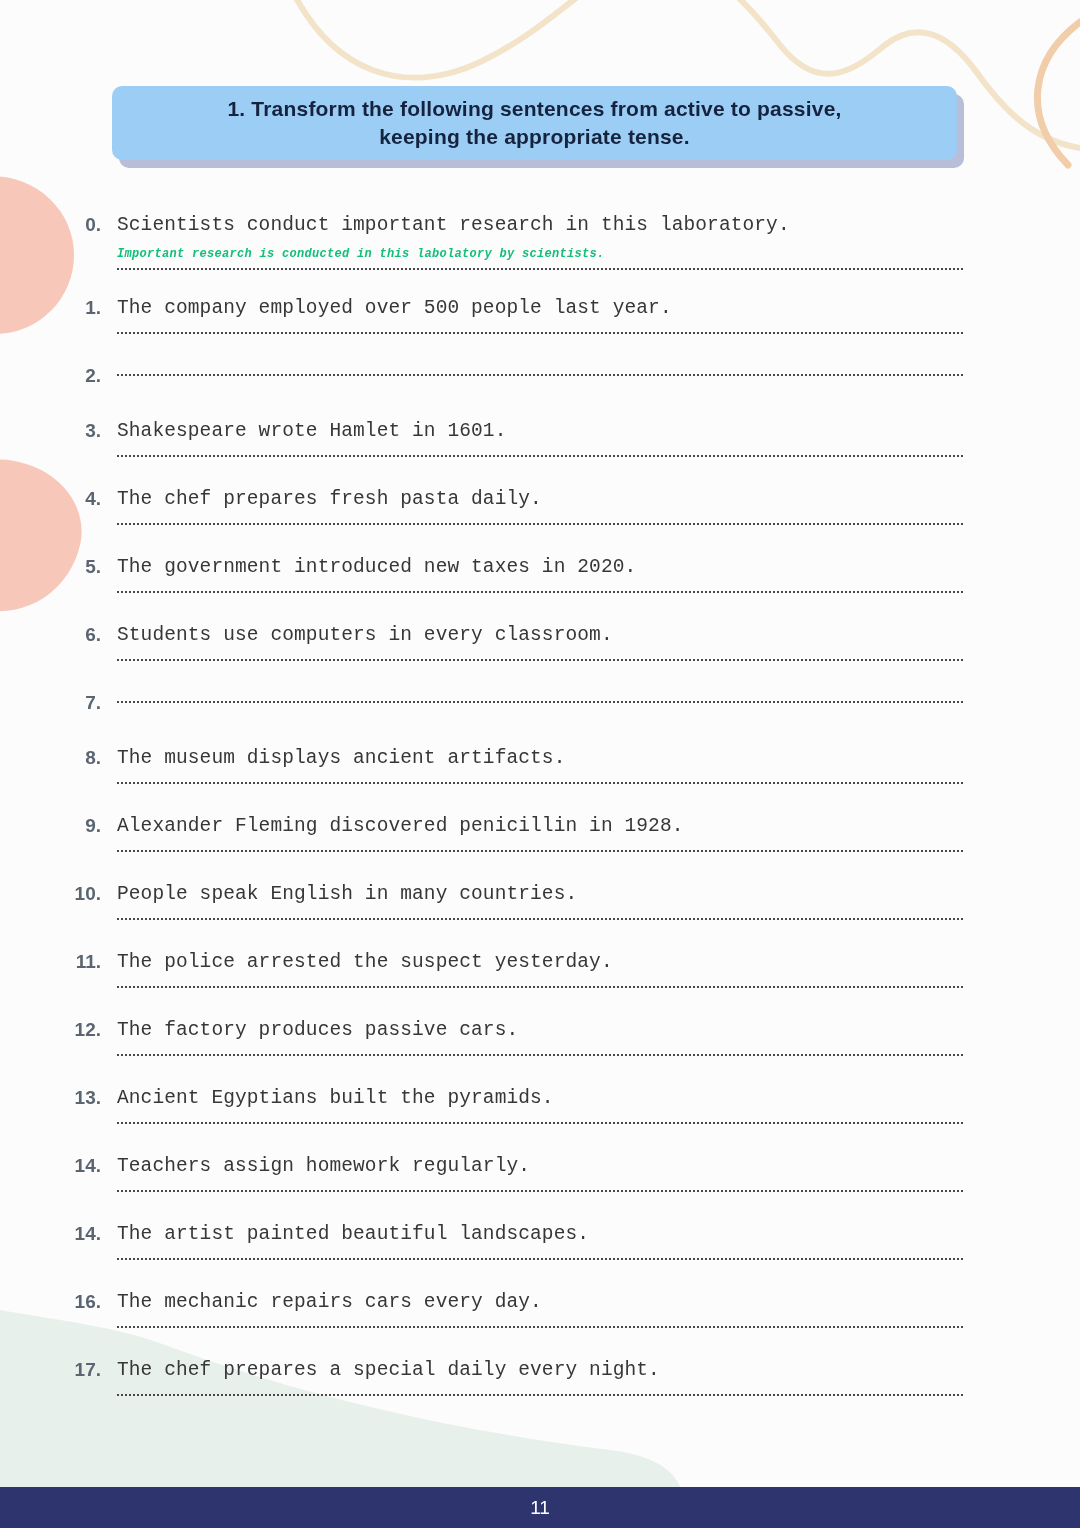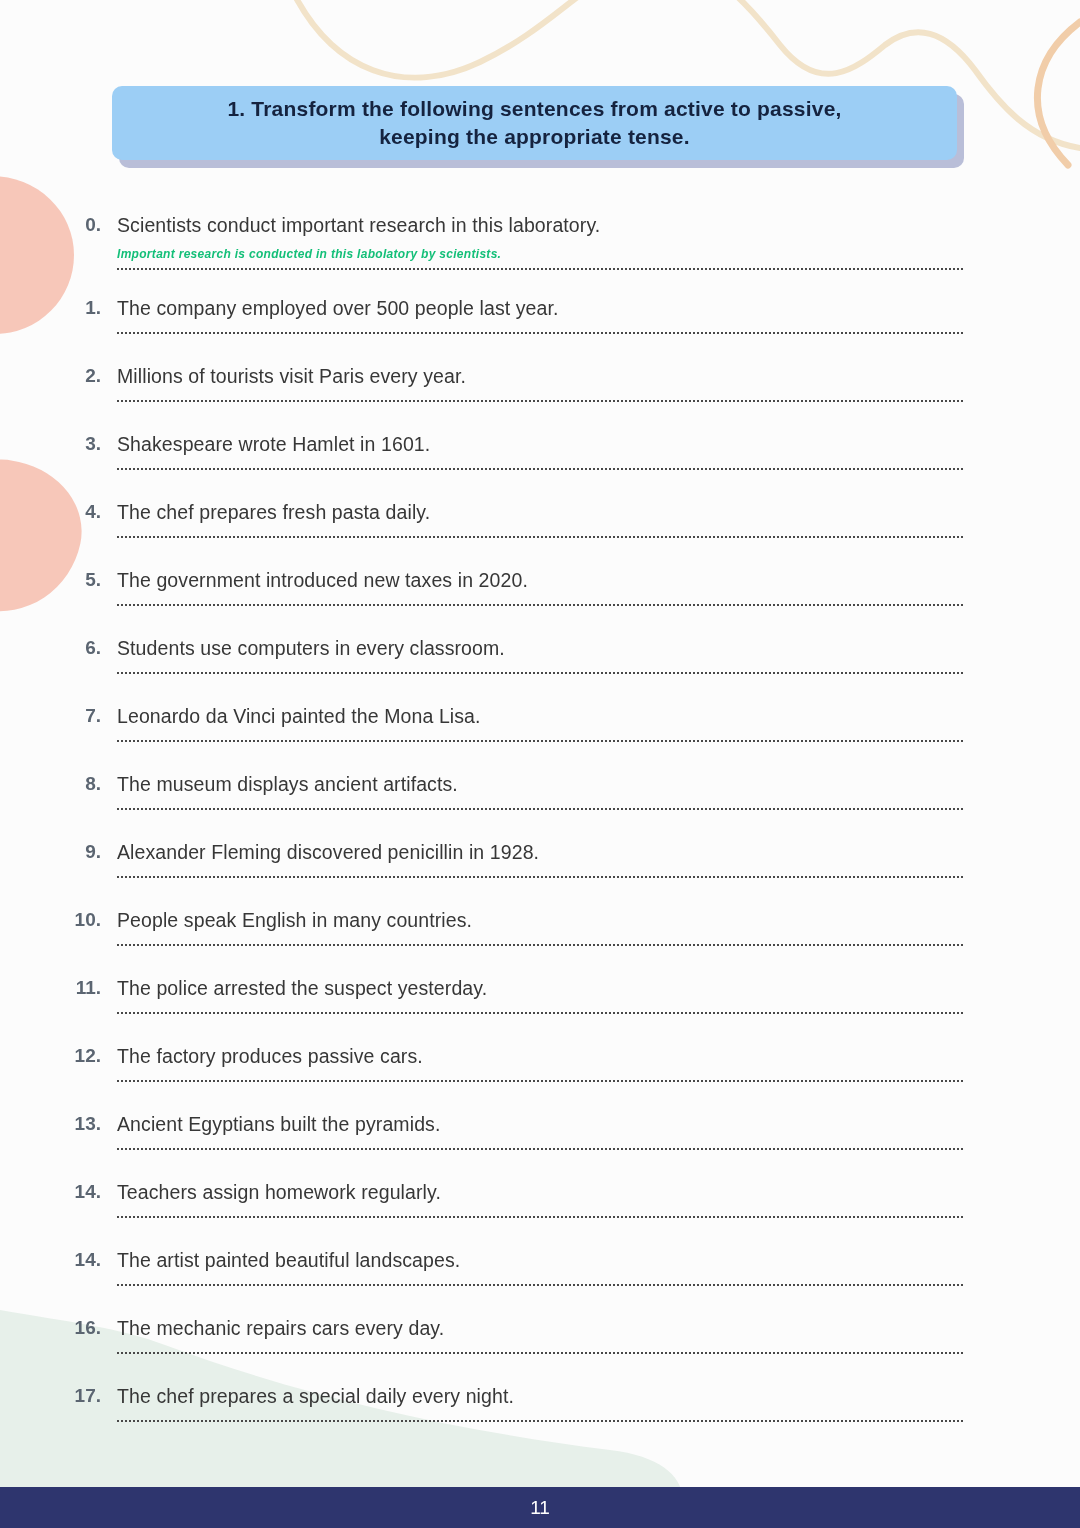--- a/index.html
+++ b/index.html
@@ -37,21 +37,21 @@
   }
   
   .worksheet{
     position:absolute;left:65px;top:212px;width:898px;z-index:1;
   }
   .row{display:flex;margin-bottom:29px;}
   .num{
     width:36px;text-align:right;margin-right:16px;flex:none;
     color:#5b6571;font-size:19px;line-height:26px;font-weight:600;
   }
-  .content{flex:1;min-width:0;}
+  .content{flex:1;min-width:0;font-family:Liberation Mono, monospace;}
   .sentence{
     color:#373737;font-size:19.5px;line-height:26px;font-weight:400;
     letter-spacing:0.1px;
   }
   .answer-line{
     margin-top:11px;height:0;
     border-bottom:2px dotted #484848;
   }
   .row-example{margin-bottom:25px;}
   .answer{
@@ -107,21 +107,20 @@
         <div class="row">
           <div class="num">1.</div>
           <div class="content">
             <div class="sentence">The company employed over 500 people last year.</div>
             <div class="answer-line"></div>
           </div>
         </div>
         <div class="row">
           <div class="num">2.</div>
           <div class="content">
-            <div class="sentence">Millions of tourists visit Paris every year.</div>
             <div class="answer-line"></div>
           </div>
         </div>
         <div class="row">
           <div class="num">3.</div>
           <div class="content">
             <div class="sentence">Shakespeare wrote Hamlet in 1601.</div>
             <div class="answer-line"></div>
           </div>
         </div>
@@ -142,21 +141,20 @@
         <div class="row">
           <div class="num">6.</div>
           <div class="content">
             <div class="sentence">Students use computers in every classroom.</div>
             <div class="answer-line"></div>
           </div>
         </div>
         <div class="row">
           <div class="num">7.</div>
           <div class="content">
-            <div class="sentence">Leonardo da Vinci painted the Mona Lisa.</div>
             <div class="answer-line"></div>
           </div>
         </div>
         <div class="row">
           <div class="num">8.</div>
           <div class="content">
             <div class="sentence">The museum displays ancient artifacts.</div>
             <div class="answer-line"></div>
           </div>
         </div>

